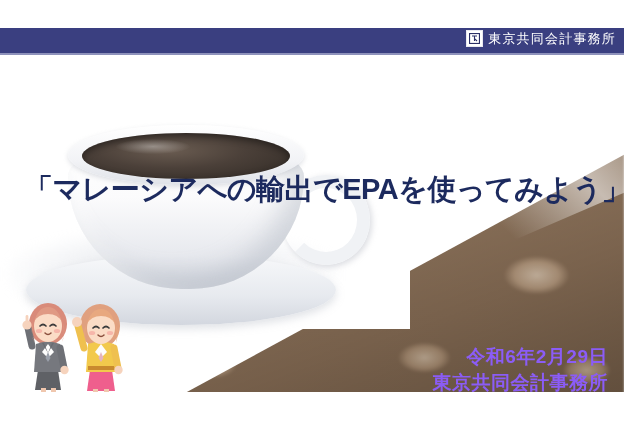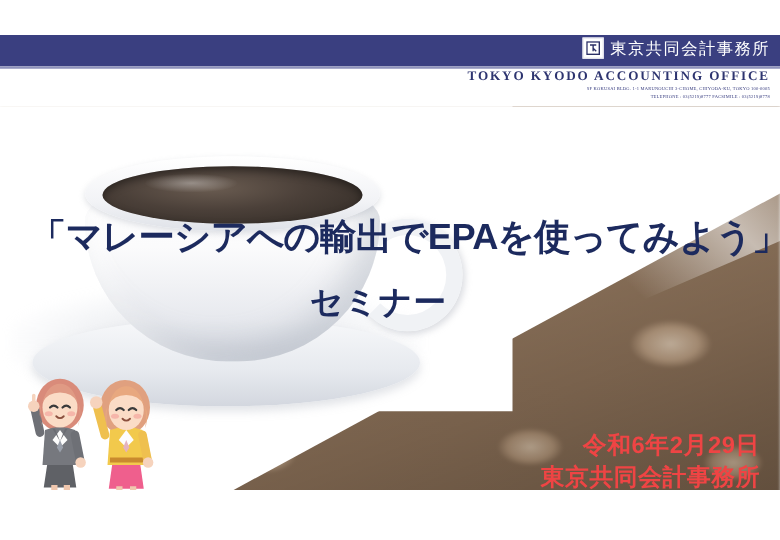--- a/index.html
+++ b/index.html
@@ -170,21 +170,21 @@
     color:#1c2a5e;
     font-size:26px;
     font-weight:700;
     letter-spacing:1px;
     white-space:nowrap;
     z-index:20;
   }
   .date-block{
     position:absolute;right:16px;top:344px;
     text-align:right;
-    color:#ef4444;
+    color:#8b5cf6;
     font-size:19px;
     font-weight:700;
     line-height:26px;
     letter-spacing:.5px;
     white-space:nowrap;
     z-index:20;
   }
 
   
   .chars{position:absolute;left:8px;top:296px;width:130px;height:106px;z-index:22;}
@@ -215,45 +215,39 @@
   <div class="brand-group">
     <span class="brand-logo">
       <svg width="11" height="11" viewBox="0 0 11 11" aria-hidden="true">
         <rect x="0.5" y="0.5" width="10" height="10" fill="none" stroke="#2b2f66" stroke-width="1.2"></rect>
         <path d="M3 3 H8 M5.5 3 V8 M5.5 5.6 L8 8" stroke="#2b2f66" stroke-width="1.1" fill="none"></path>
       </svg>
     </span>
     <span class="brand-jp">東京共同会計事務所</span>
   </div>
 
-  <div class="brand-en-block">
-    <div class="brand-en">TOKYO KYODO ACCOUNTING OFFICE</div>
-    <div class="brand-addr">9F KOKUSAI BLDG. 1-1 MARUNOUCHI 3-CHOME, CHIYODA-KU, TOKYO 100-0005</div>
-    <div class="brand-addr">TELEPHONE : 03(5219)8777      FACSIMILE : 03(5219)8778</div>
-  </div>
 
   <div class="stage">
     <div class="beans"></div>
     <div class="beans-dark"></div>
 
     <div class="wedge"></div>
     <div class="wedge-soft"></div>
 
     <div class="cup-photo">
       <div class="saucer"></div>
       <div class="cup-handle"></div>
       <div class="cup-body"></div>
       <div class="cup-rim"></div>
       <div class="coffee"></div>
       <div class="coffee-sheen"></div>
     </div>
   </div>
 
   <div class="title">「マレーシアへの輸出でEPAを使ってみよう」</div>
-  <div class="subtitle">セミナー</div>
 
   <div class="date-block">
     <div>令和6年2月29日</div>
     <div>東京共同会計事務所</div>
   </div>
 
   <div class="chars">
     <svg width="130" height="106" viewBox="0 0 130 106" aria-hidden="true">
 
       <g>

